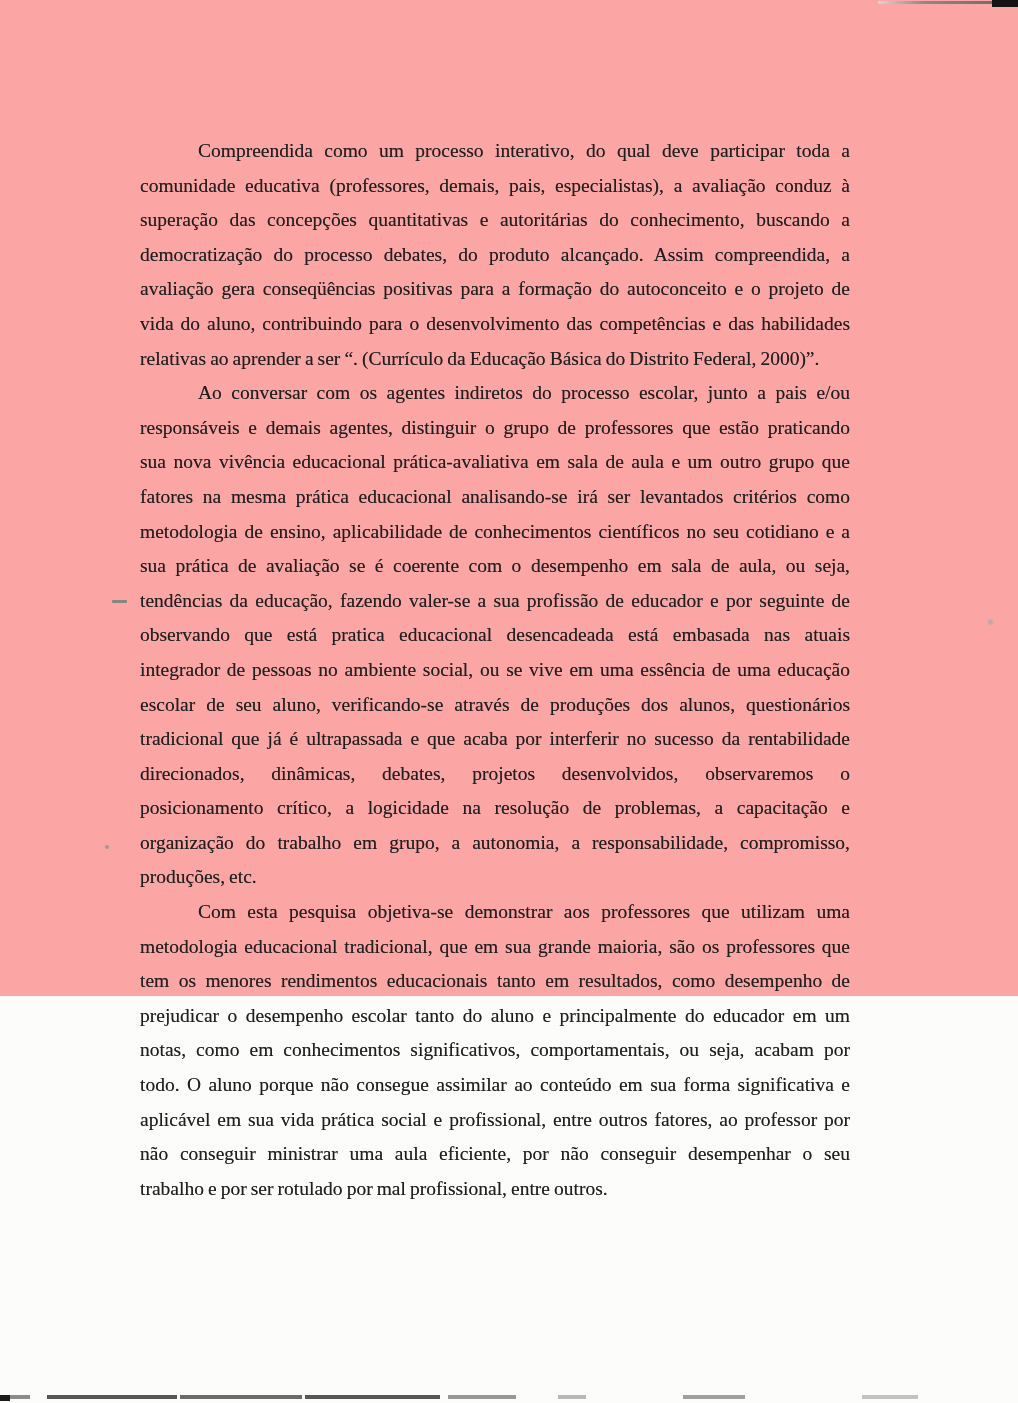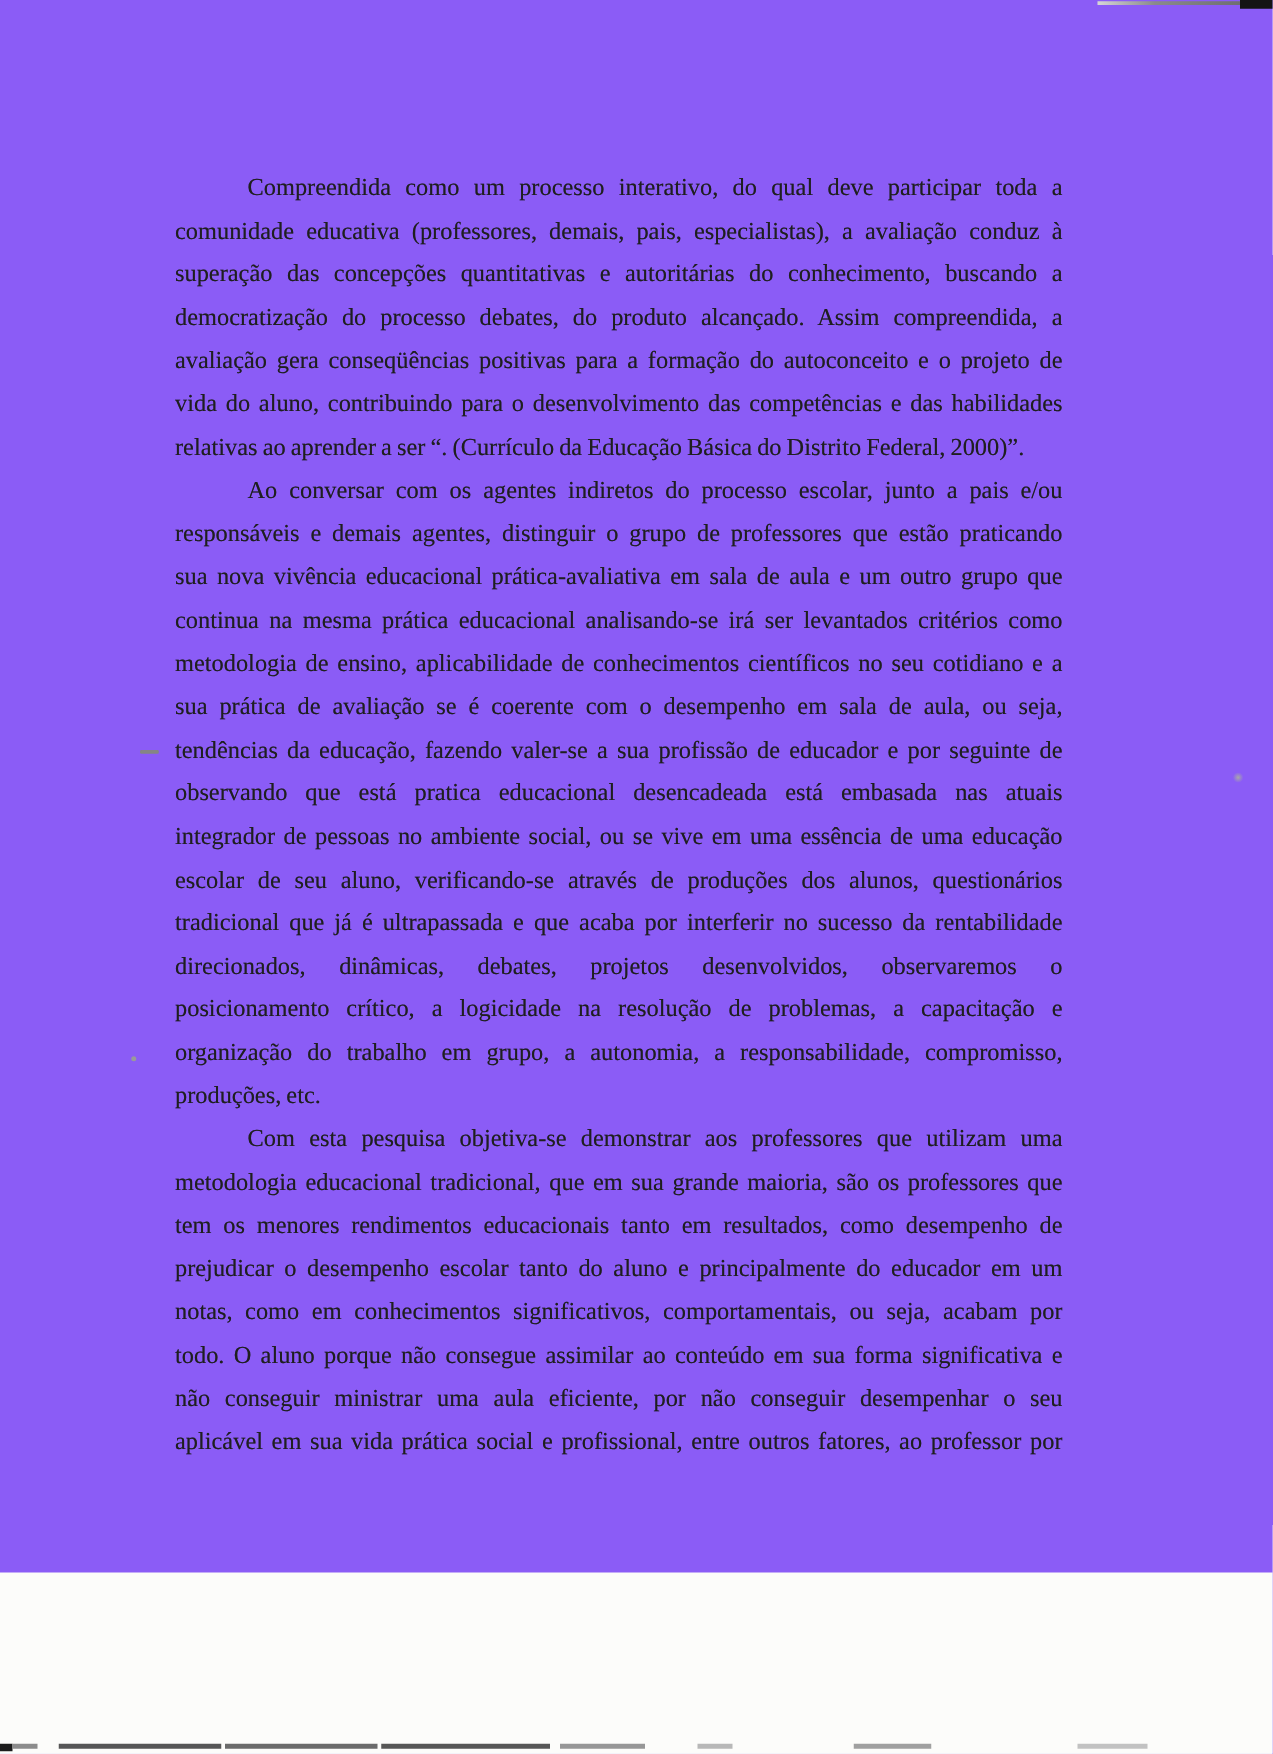--- a/index.html
+++ b/index.html
@@ -8,22 +8,22 @@
     width: 1018px;
     height: 1403px;
     background: #fcfcfa;
     overflow: hidden;
     font-family: "Liberation Serif", "DejaVu Serif", serif;
   }
   .page {
     position: absolute;
     left: 0; top: 0;
     width: 1018px;
-    height: 1258px;
-    background: #8b5cf6;
+    height: 996px;
+    background: #fca5a5;
   }
   .textblock {
     position: absolute;
     left: 140px;
     top: 134px;
     width: 710px;
     color: #1f1f1f;
     font-size: 19.5px;
     line-height: 34.6px;
     word-spacing: -0.8px;
@@ -75,42 +75,43 @@
         <div class="line">superação das concepções quantitativas e autoritárias do conhecimento, buscando a</div>
         <div class="line">democratização do processo debates, do produto alcançado. Assim compreendida, a</div>
         <div class="line">avaliação gera conseqüências positivas para a formação do autoconceito e o projeto de</div>
         <div class="line">vida do aluno, contribuindo para o desenvolvimento das competências e das habilidades</div>
         <div class="line end">relativas ao aprender a ser “. (Currículo da Educação Básica do Distrito Federal, 2000)”.</div>
       </div>
       <div class="para">
         <div class="line indent">Ao conversar com os agentes indiretos do processo escolar, junto a pais e/ou</div>
         <div class="line">responsáveis e demais agentes, distinguir o grupo de professores que estão praticando</div>
         <div class="line">sua nova vivência educacional prática-avaliativa em sala de aula e um outro grupo que</div>
-        <div class="line">continua na mesma prática educacional analisando-se irá ser levantados critérios como</div>
+        <div class="line">fatores na mesma prática educacional analisando-se irá ser levantados critérios como</div>
         <div class="line">metodologia de ensino, aplicabilidade de conhecimentos científicos no seu cotidiano e a</div>
         <div class="line">sua prática de avaliação se é coerente com o desempenho em sala de aula, ou seja,</div>
         <div class="line">tendências da educação, fazendo valer-se a sua profissão de educador e por seguinte de</div>
         <div class="line">observando que está pratica educacional desencadeada está embasada nas atuais</div>
         <div class="line">integrador de pessoas no ambiente social, ou se vive em uma essência de uma educação</div>
         <div class="line">escolar de seu aluno, verificando-se através de produções dos alunos, questionários</div>
         <div class="line">tradicional que já é ultrapassada e que acaba por interferir no sucesso da rentabilidade</div>
         <div class="line">direcionados, dinâmicas, debates, projetos desenvolvidos, observaremos o</div>
         <div class="line">posicionamento crítico, a logicidade na resolução de problemas, a capacitação e</div>
         <div class="line">organização do trabalho em grupo, a autonomia, a responsabilidade, compromisso,</div>
         <div class="line end">produções, etc.</div>
       </div>
       <div class="para">
         <div class="line indent">Com esta pesquisa objetiva-se demonstrar aos professores que utilizam uma</div>
         <div class="line">metodologia educacional tradicional, que em sua grande maioria, são os professores que</div>
         <div class="line">tem os menores rendimentos educacionais tanto em resultados, como desempenho de</div>
         <div class="line">prejudicar o desempenho escolar tanto do aluno e principalmente do educador em um</div>
         <div class="line">notas, como em conhecimentos significativos, comportamentais, ou seja, acabam por</div>
         <div class="line">todo. O aluno porque não consegue assimilar ao conteúdo em sua forma significativa e</div>
+        <div class="line">aplicável em sua vida prática social e profissional, entre outros fatores, ao professor por</div>
         <div class="line">não conseguir ministrar uma aula eficiente, por não conseguir desempenhar o seu</div>
-        <div class="line">aplicável em sua vida prática social e profissional, entre outros fatores, ao professor por</div>
+        <div class="line end">trabalho e por ser rotulado por mal profissional, entre outros.</div>
       </div>
     </div>
 
   <div class="artifact top-edge-line"></div>
   <div class="artifact top-corner-block"></div>
 
   <div class="bdash" style="left:0; width:10px; height:6px; background:#1c1c1c;"></div>
   <div class="bdash" style="left:10px; width:20px; background:#8c8c8c;"></div>
   <div class="bdash" style="left:47px; width:130px; background:#565656;"></div>
   <div class="bdash" style="left:180px; width:122px; background:#6b6b6b;"></div>

